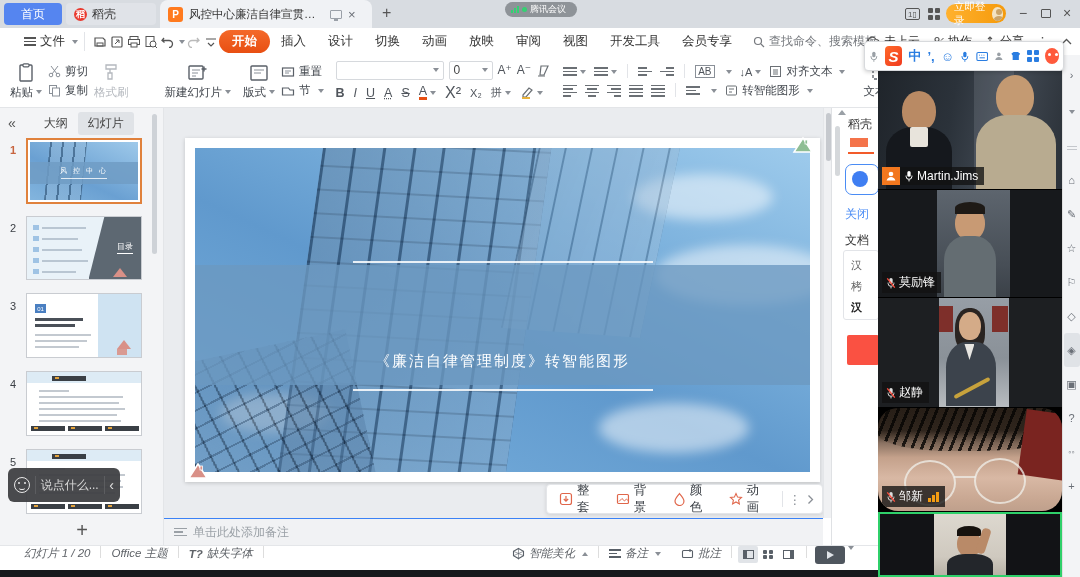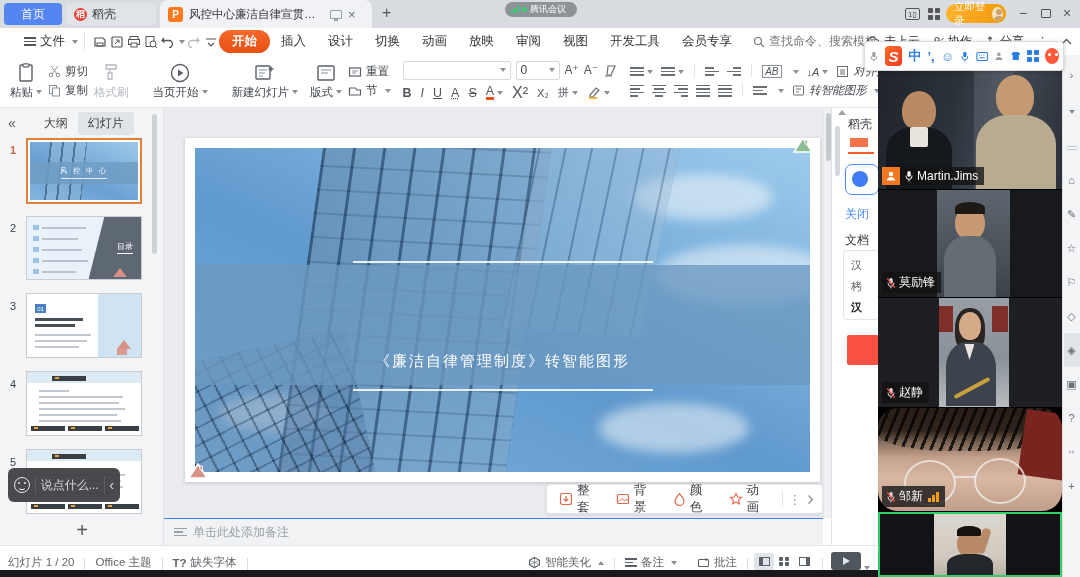--- a/index.html
+++ b/index.html
@@ -52,21 +52,21 @@
   .bigbtn svg{display:block;}
   .twocol{display:flex;flex-direction:column;justify-content:center;gap:4px;}
   .smallbtn{display:flex;align-items:center;gap:4px;font-size:11.5px;color:#41464d;white-space:nowrap;}
   .smallbtn.dis{color:#b4b8be;}
   .fontgrp{display:flex;flex-direction:column;justify-content:center;gap:4px;}
   .selbox{border:1px solid #d6d9dd;border-radius:2px;height:19px;display:flex;align-items:center;padding:0 4px;justify-content:space-between;color:#444;}
   .fmtrow{display:flex;align-items:center;gap:9px;font-size:12.5px;color:#50555c;}
   .fmtrow b{font-weight:bold;}
   .bars{display:inline-flex;flex-direction:column;gap:2px;width:14px;}
   .bars i{height:1.5px;background:#6b7075;display:block;}
-  .parrow{display:flex;align-items:center;gap:8px;font-style:italic;}
+  .parrow{display:flex;align-items:center;gap:8px;}
   
   #sidebar{left:0;top:108px;width:164px;height:437px;background:#f3f4f6;border-right:1px solid #e3e5e8;}
   .sb-head{left:0;top:2px;width:164px;height:26px;padding:0 8px;gap:10px;color:#444;}
   .sb-pill{background:#e0e3e7;border-radius:3px;padding:3px 10px;}
   .thumb{position:absolute;left:26px;width:116px;background:#fff;border:1px solid #c9ccd1;}
   .thumb.sel{border:2px solid #e0813c;padding:2px;}
   .tnum{position:absolute;left:10px;font-size:11px;color:#3c4046;}
   .mini{position:relative;width:100%;height:100%;overflow:hidden;background:#fff;}
   .mini-photo{position:absolute;inset:0;background:linear-gradient(205deg,#9ec9ea,#6aa0d2 60%,#83b5de);}
   .mini-band{position:absolute;left:0;right:0;top:34%;height:38%;background:rgba(112,156,196,.85);display:flex;flex-direction:column;align-items:center;justify-content:center;gap:2px;}
@@ -106,21 +106,21 @@
   .band{position:absolute;left:0;right:0;top:117px;height:120px;background:rgba(108,152,192,.78);}
   .wline{position:absolute;left:50%;transform:translateX(-50%);width:300px;height:1.5px;background:rgba(255,255,255,.85);}
   .slide-title{position:absolute;left:0;right:0;top:138px;text-align:center;color:#fff;font-size:38px;letter-spacing:56px;text-indent:56px;white-space:nowrap;font-weight:400;}
   .slide-sub{position:absolute;left:0;right:0;top:204px;text-align:center;color:#fff;font-size:15px;letter-spacing:2px;}
   .rooftag{position:absolute;width:22px;height:18px;}
   .rooftag svg{display:block;}
   .quickbar{position:absolute;left:382px;top:376px;height:30px;background:#fff;border:1px solid #e4e6e9;border-radius:4px;box-shadow:0 1px 4px rgba(0,0,0,.12);display:flex;align-items:center;padding:0 8px;gap:6px;font-size:12.5px;color:#3a3f45;}
   .qitem{display:flex;align-items:center;gap:4px;padding:0 4px;}
   
   #notesbar{left:164px;top:518px;width:659px;height:27px;background:#f1f2f4;border-top:1px solid #3b82f6;display:flex;align-items:center;padding:0 10px;gap:6px;color:#9aa0a6;}
-  #statusbar{left:0;top:545px;width:878px;height:25px;background:#fff;border-top:1px solid #e4e6e9;display:flex;align-items:flex-end;padding:0 8px;color:#5f6368;font-size:11.5px;}
+  #statusbar{left:0;top:545px;width:878px;height:25px;background:#fff;border-top:1px solid #e4e6e9;display:flex;align-items:flex-start;padding:0 24px;color:#5f6368;font-size:11.5px;font-style:italic;}
   .stitem{display:flex;align-items:center;gap:4px;padding:0 10px;white-space:nowrap;}
   .viewbtn{width:20px;height:17px;display:flex;align-items:center;justify-content:center;border-radius:2px;}
   .viewbtn.sel{background:#e1e4e8;}
   .vb1{width:11px;height:9px;border:1px solid #596068;border-left-width:4px;}
   .vb3{width:11px;height:9px;border:1px solid #596068;border-right-width:4px;}
   .playbtn{width:30px;height:18px;background:#4f565e;border-radius:3px;display:flex;align-items:center;justify-content:center;}
   .playbtn i{width:0;height:0;border-top:4px solid transparent;border-bottom:4px solid transparent;border-left:7px solid #dfe3e8;}
   #blackstrip{left:0;top:570px;width:878px;height:7px;background:#17191c;}
   
   #docer{left:831px;top:108px;width:47px;height:437px;background:#fff;border-left:1px solid #dfe1e4;}
@@ -335,32 +335,20 @@
           </div>
       </div>
       <div class="bigbtn dis smallbtn" style="flex-direction:column;">
         <svg width="16" height="18" viewBox="0 0 16 18">
             <path d="M3 2h10v4H3zM7 6v4M5 10h4v6H5z" fill="none" stroke="#b4b8be" stroke-width="1.3"></path>
           </svg>
         <span>格式刷</span>
       </div>
     </div>
     <span class="vdiv"></span>
-    <div class="rgroup">
-      <div class="bigbtn">
-        <svg width="20" height="20" viewBox="0 0 20 20">
-            <circle cx="10" cy="10" r="8.5" fill="none" stroke="#5a6068" stroke-width="1.4"></circle>
-            <path d="M8 6.5v7l5.5-3.5z" fill="#5a6068"></path>
-          </svg>
-        <span class="flex">
-            <span>当页开始</span>
-            <span class="caret"></span>
-          </span>
-      </div>
-    </div>
     <span class="vdiv"></span>
     <div class="rgroup">
       <div class="bigbtn">
         <svg width="22" height="20" viewBox="0 0 22 20">
             <rect x="2" y="3" width="14" height="13" rx="1" fill="none" stroke="#5a6068" stroke-width="1.4"></rect>
             <path d="M5 7h8M5 10h6M5 13h4" stroke="#8a9098"></path>
             <path d="M17 3.5v5M14.5 6h5" stroke="#5a6068" stroke-width="1.4"></path>
           </svg>
         <span class="flex">
             <span>新建幻灯片</span>

